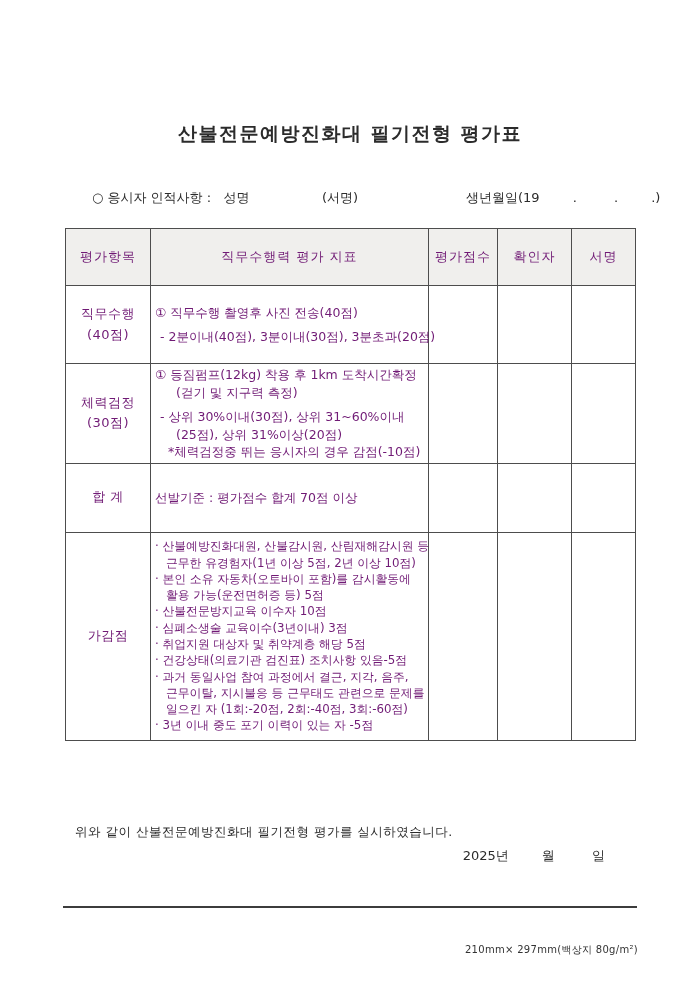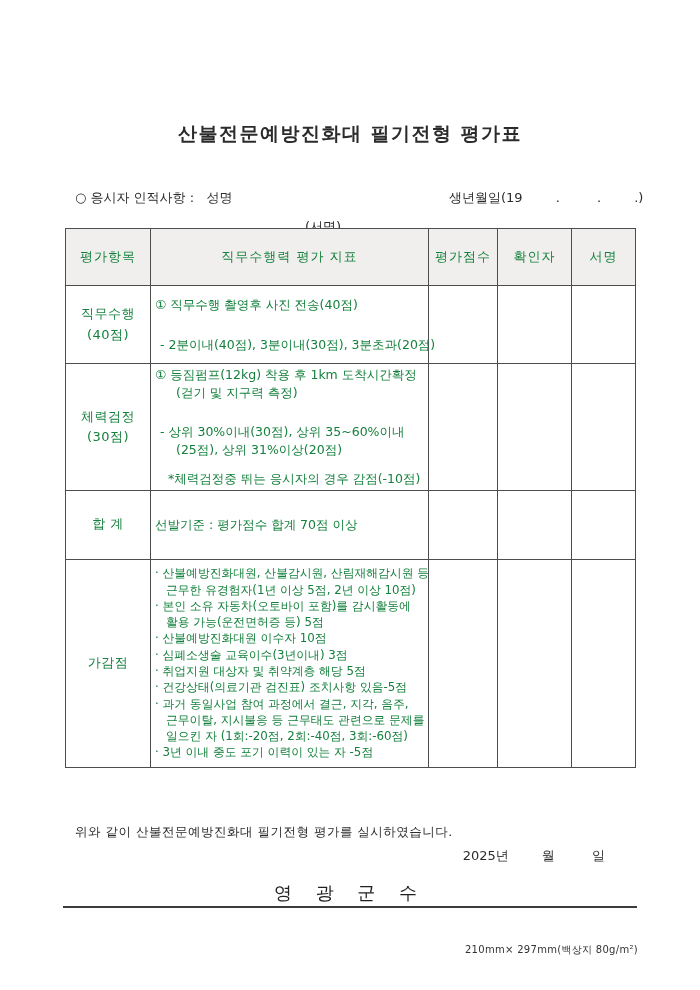--- a/index.html
+++ b/index.html
@@ -5,42 +5,42 @@
   html,body { margin:0; padding:0; background:#e8e8e8; }
   .page {
     position:relative; width:700px; height:990px; margin:0 auto;
     background:#ffffff; overflow:hidden;
     font-family:"DejaVu Sans","Liberation Sans",sans-serif; color:#2b2b2b;
   }
   .title {
     position:absolute; top:121px; left:0; width:100%;
     text-align:center; font-size:19px; font-weight:bold; letter-spacing:1.5px;
   }
-  .applicant { position:absolute; top:189px; left:75px; width:560px; height:20px; font-size:13px;text-decoration:underline; }
+  .applicant { position:absolute; top:189px; left:92px; width:560px; height:20px; font-size:13px;text-decoration:underline; }
   .applicant span { position:absolute; top:0; white-space:pre; }
   .ap-label { left:0; }
-  .ap-sign  { left:230px;margin-top:29px; }
+  .ap-sign  { left:230px; }
   .ap-birth { left:374px; }
 
   table.eval {
     position:absolute; top:228px; left:65px; width:570px;
-    border-collapse:collapse; table-layout:fixed; font-size:12.5px; color:#15803d;
+    border-collapse:collapse; table-layout:fixed; font-size:12.5px; color:#701a75;
   }
   table.eval th, table.eval td { border:1px solid #4d4d4d; vertical-align:middle; padding:2px 4px; }
   table.eval thead th {
     background:#f0efed; font-weight:normal; font-size:13px; height:52px;
     text-align:center; letter-spacing:1px;
   }
   td.item { text-align:center; line-height:1.55; font-size:13px; letter-spacing:0.5px; }
   td.body { padding:5px 2px 5px 10px; }
   .ln { line-height:17.5px; white-space:pre; }
   .ind1 { padding-left:21px; }
   .dash { padding-left:5px; }
-  .gap  { margin-top:22px; }
-  .star { padding-left:13px;margin-top:12px; }
+  .gap  { margin-top:7px; }
+  .star { padding-left:13px; }
   tr.r1 { height:71px; }
   tr.r2 { height:78px; }
   tr.r3 { height:97px; }
   tr.r4 { height:69px; }
   tr.r5 { height:208px; }
   tr.r5 .ln { font-size:11.8px; line-height:16.3px; }
   .cont { padding-left:11px; }
 
   .statement { position:absolute; top:824px; left:75px; font-size:12.5px; letter-spacing:0.5px; }
   .date-line { position:absolute; top:847px; right:95px; font-size:13px; white-space:pre; }
@@ -94,21 +94,21 @@
         <td></td>
       </tr>
       <tr class="r3">
         <td class="item">
           <div>체력검정</div>
           <div>(30점)</div>
         </td>
         <td class="body">
           <div class="ln">① 등짐펌프(12kg) 착용 후 1km 도착시간확정</div>
           <div class="ln ind1">(걷기 및 지구력 측정)</div>
-          <div class="ln dash gap">- 상위 30%이내(30점), 상위 35~60%이내</div>
+          <div class="ln dash gap">- 상위 30%이내(30점), 상위 31~60%이내</div>
           <div class="ln ind1">(25점), 상위 31%이상(20점)</div>
           <div class="ln star">*체력검정중 뛰는 응시자의 경우 감점(-10점)</div>
         </td>
         <td></td>
         <td></td>
         <td></td>
       </tr>
       <tr class="r4">
         <td class="item">
           <div>합 계</div>
@@ -122,35 +122,34 @@
       </tr>
       <tr class="r5">
         <td class="item">
           <div>가감점</div>
         </td>
         <td class="body">
           <div class="ln">· 산불예방진화대원, 산불감시원, 산림재해감시원 등</div>
           <div class="ln cont">근무한 유경험자(1년 이상 5점, 2년 이상 10점)</div>
           <div class="ln">· 본인 소유 자동차(오토바이 포함)를 감시활동에</div>
           <div class="ln cont">활용 가능(운전면허증 등) 5점</div>
-          <div class="ln">· 산불예방진화대원 이수자 10점</div>
+          <div class="ln">· 산불전문방지교육 이수자 10점</div>
           <div class="ln">· 심폐소생술 교육이수(3년이내) 3점</div>
           <div class="ln">· 취업지원 대상자 및 취약계층 해당 5점</div>
           <div class="ln">· 건강상태(의료기관 검진표) 조치사항 있음-5점</div>
           <div class="ln">· 과거 동일사업 참여 과정에서 결근, 지각, 음주,</div>
           <div class="ln cont">근무이탈, 지시불응 등 근무태도 관련으로 문제를</div>
           <div class="ln cont">일으킨 자 (1회:-20점, 2회:-40점, 3회:-60점)</div>
           <div class="ln">· 3년 이내 중도 포기 이력이 있는 자 -5점</div>
         </td>
         <td></td>
         <td></td>
         <td></td>
       </tr>
     </tbody>
   </table>
 
   <div class="statement">위와 같이 산불전문예방진화대 필기전형 평가를 실시하였습니다.</div>
   <div class="date-line">2025년        월         일</div>
-  <div class="issuer">영 광 군 수</div>
   <div class="bottom-rule"></div>
   <div class="paper-spec">210mm×  297mm(백상지  80g/m²)</div>
 
 </div>
 
 </body></html>

